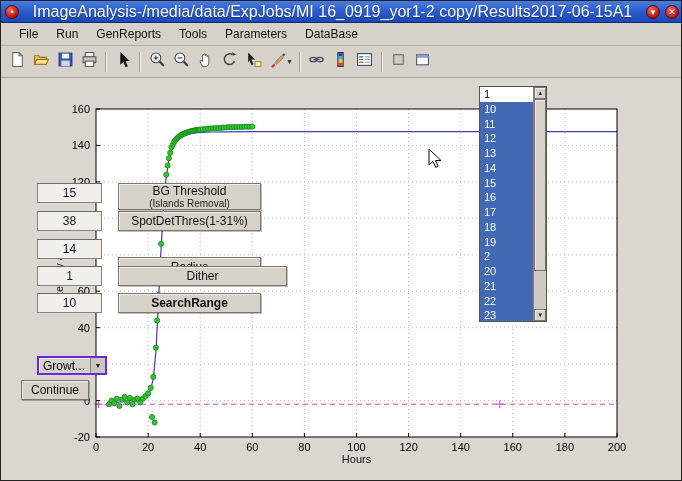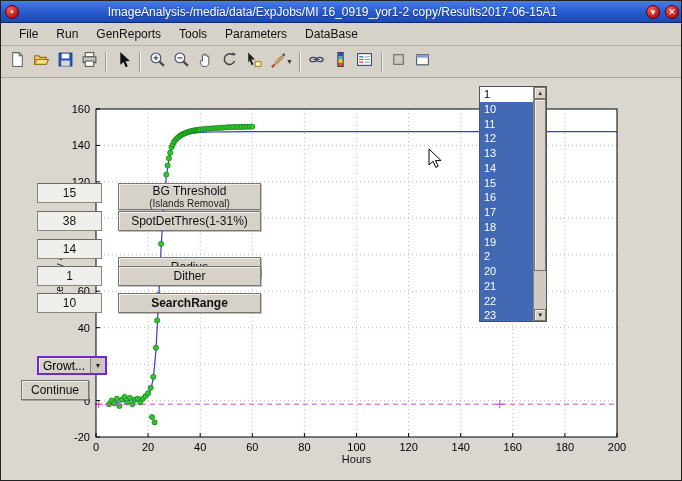--- a/index.html
+++ b/index.html
@@ -1,21 +1,21 @@
 <!DOCTYPE html>
 <html><head>
 <meta charset="utf-8">
 <style>
   html,body{margin:0;padding:0;background:#888;}
   *{box-sizing:border-box;font-family:"Liberation Sans",sans-serif;}
   .window{position:relative;width:682px;height:481px;background:#d9d6d0;border:1px solid #222;overflow:hidden;}
   
   .titlebar{position:absolute;left:0;top:0;width:682px;height:22px;background:linear-gradient(180deg,#4a7de0 0%,#2b5ed0 45%,#1c48b4 100%);display:flex;align-items:center;padding:0 4px;border-bottom:1px solid #0d2a6e;}
   .tb-circle{width:14px;height:14px;border-radius:50%;background:radial-gradient(circle at 35% 30%,#ef6a5a,#c01414 70%,#7d0808);border:1px solid #5e0505;color:#fff;font-size:9px;line-height:12px;text-align:center;flex:0 0 auto;cursor:default;}
-  .tb-title{flex:1;color:#fff;font-size:12px;text-align:center;white-space:nowrap;overflow:hidden;text-shadow:0 1px 1px rgba(0,0,0,.4);}
+  .tb-title{flex:1;color:#fff;font-size:16px;text-align:center;white-space:nowrap;overflow:hidden;text-shadow:0 1px 1px rgba(0,0,0,.4);}
   .tb-right{display:flex;gap:5px;}
   
   .menubar{position:absolute;left:0;top:22px;width:682px;height:23px;background:#d6d2ca;border-bottom:1px solid #b3afa7;display:flex;align-items:center;padding-left:9px;}
   .menu-item{padding:3px 9px;font-size:12px;color:#111;cursor:default;}
   
   .toolbar{position:absolute;left:0;top:45px;width:682px;height:32px;background:#d6d2ca;border-bottom:1px solid #a9a59d;display:flex;align-items:center;padding-left:4px;}
   .tbtn{width:24px;height:24px;display:flex;align-items:center;justify-content:center;border:1px solid transparent;}
   .tbtn svg{width:17px;height:17px;}
   .tsep{width:2px;height:20px;margin:0 4px;border-left:1px solid #a49f96;border-right:1px solid #f2f0ea;}
   .ddarrow{font-size:7px;color:#333;margin-left:-3px;margin-right:2px;}
@@ -336,21 +336,21 @@
   <input class="edit" style="left: 36px; top: 182px;" value="15">
   <div class="pbtn" style="left:117px;top:182px;width:143px;height:27px;line-height:15px;"><span>BG Threshold</span><span class="l2">(Islands Removal)</span></div>
 
   <input class="edit" style="left: 36px; top: 210px;" value="38">
   <div class="pbtn" style="left:117px;top:210px;width:143px;height:20px;line-height:18px;"><span>SpotDetThres(1-31%)</span></div>
 
   <input class="edit" style="left: 36px; top: 238px;" value="14">
   <div class="pbtn" style="left:117px;top:256px;width:143px;height:20px;line-height:18px;"><span>Radius</span></div>
 
   <input class="edit" style="left: 36px; top: 265px;" value="1">
-  <div class="pbtn" style="left:117px;top:265px;width:143px;height:20px;line-height:18px;"><span>Dither</span></div>
+  <div class="pbtn" style="left:117px;top:265px;width:169px;height:20px;line-height:18px;"><span>Dither</span></div>
 
   <input class="edit" style="left: 36px; top: 292px;" value="10">
   <div class="pbtn" style="left:117px;top:292px;width:143px;height:20px;line-height:18px;font-weight:bold;"><span>SearchRange</span></div>
 
   <div class="popup">
     <span class="txt">Growt...</span>
     <span class="arr">▼</span>
   </div>
 
   <div class="pbtn" style="left:20px;top:379px;width:68px;height:20px;line-height:18px;"><span>Continue</span></div>

